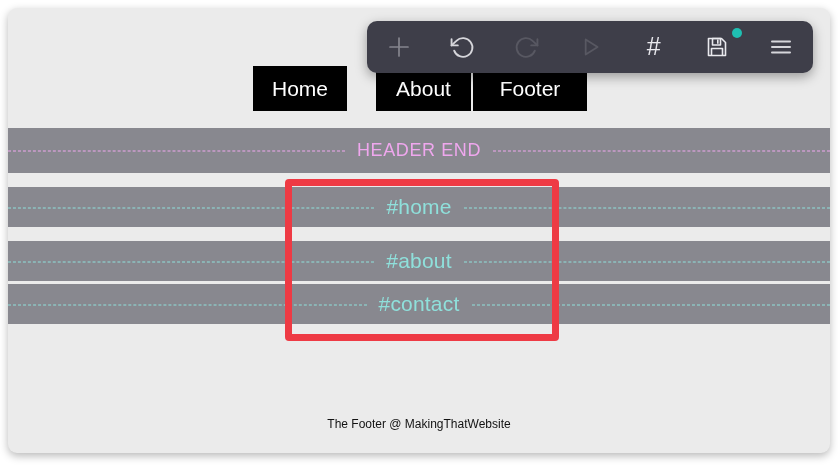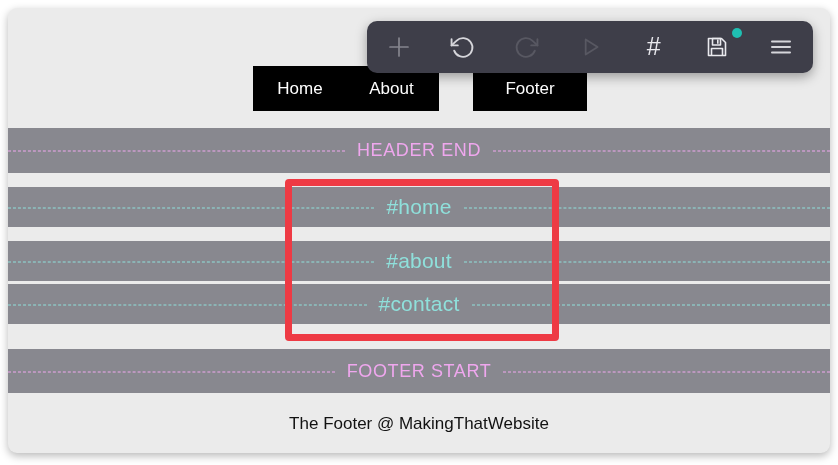--- a/index.html
+++ b/index.html
@@ -21,26 +21,26 @@
     position:absolute; left:8px; top:8px; width:822px; height:445px;
     background:var(--page_bg); border-radius:9px;
     box-shadow:0 3px 9px rgba(0,0,0,0.28);
     overflow:hidden; z-index:1;
   }
 
   
   .nav-btn{
     position:absolute; top:58px; height:45px;
     background:var(--button_bg); color:var(--button_text);
-    border:none; font-family:inherit; font-size:17px;
+    border:none; font-family:inherit; font-size:21px;
     display:flex; align-items:center; justify-content:center;
     cursor:pointer;
   }
   .nav-btn.home{left:245px; width:94px;}
-  .nav-btn.about{left:336px; width:95px;}
+  .nav-btn.about{left:368px; width:95px;}
   .nav-btn.contact{left:465px; width:114px;}
 
   
   .bar{
     position:absolute; left:0; width:100%;
     background:var(--bar_gray);
     display:flex; align-items:center;
   }
   .bar .dash{flex:1; border-top:1.5px dashed currentColor; transform:translateY(0.5px);}
   .bar .bar-label{margin:0 12px; white-space:nowrap;}
@@ -49,21 +49,21 @@
   .bar.b1{top:120px; height:45px;}
   .bar.b2{top:179px; height:40px;}
   .bar.b3{top:233px; height:40px;}
   .bar.b4{top:276px; height:40px;}
   .bar.b5{top:341px; height:44px;}
 
   
   .site-footer{
     position:absolute; left:0; top:393px; width:100%; height:46px;
     display:flex; align-items:center; justify-content:center;
-    color:#121212; font-size:17px;
+    color:#121212; font-size:12px;
   }
 
   
   .highlight-rect{
     position:absolute; left:285px; top:179px; width:274px; height:162px;
     border:7px solid var(--highlight_red); border-radius:4px;
     z-index:20; pointer-events:none;
   }
 
   
@@ -116,25 +116,20 @@
     <span class="bar-label">#about</span>
     <span class="dash"></span>
   </div>
 
   <div class="bar teal b4">
     <span class="dash"></span>
     <span class="bar-label">#contact</span>
     <span class="dash"></span>
   </div>
 
-  <div class="bar pink b5">
-    <span class="dash"></span>
-    <span class="bar-label">FOOTER START</span>
-    <span class="dash"></span>
-  </div>
 
   <div class="site-footer">The Footer @ MakingThatWebsite</div>
 </div>
 
 <div class="highlight-rect"></div>
 
 <div class="toolbar">
 
   <button class="tb-item st-dim" title="">
     <svg width="28" height="28" viewBox="0 0 28 28" fill="none" stroke="currentColor" stroke-width="1.7" stroke-linecap="round">

